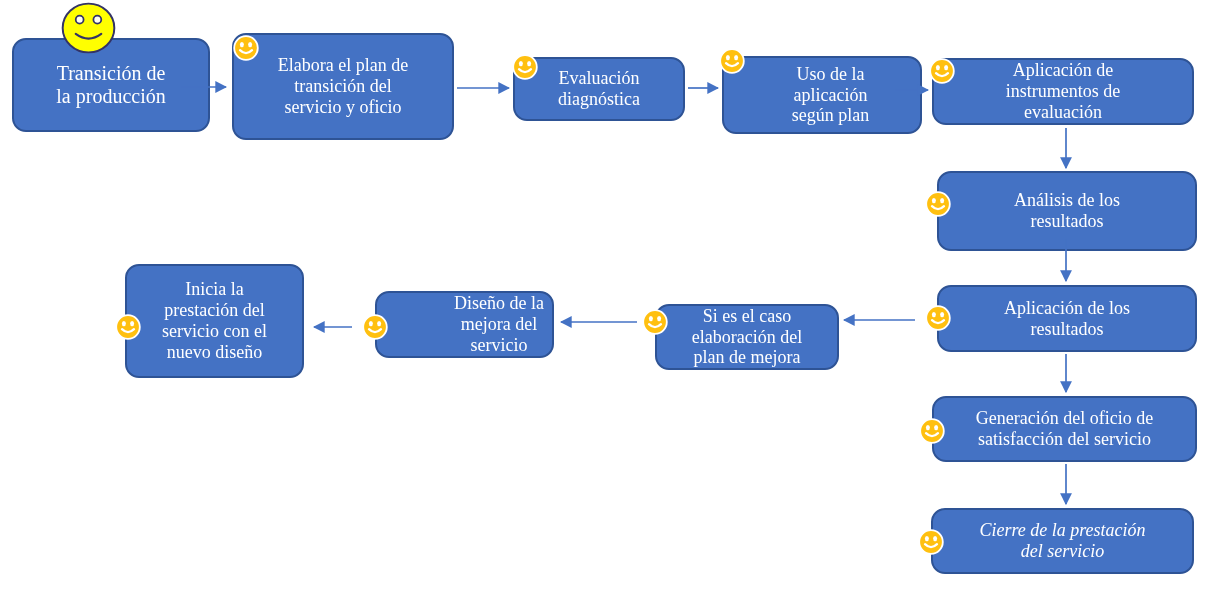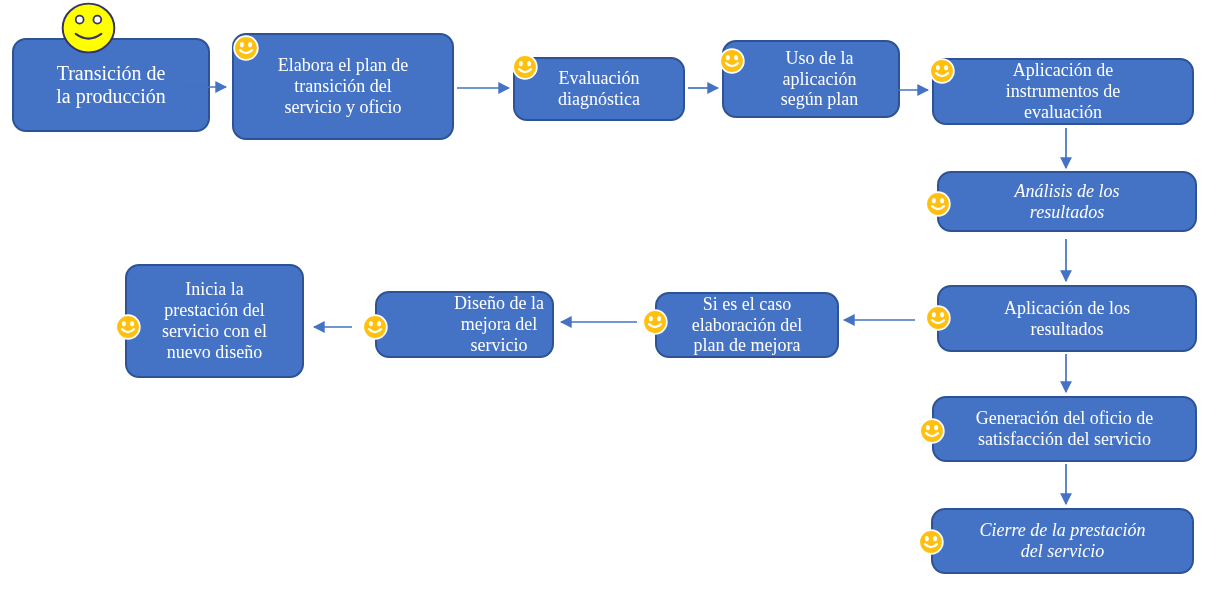--- a/index.html
+++ b/index.html
@@ -77,53 +77,53 @@
     <span class="label">Elabora el plan de
 transición del
 servicio y oficio</span>
   </div>
 
   <div class="node" style="left:513px;top:57px;width:172px;height:64px;">
     <span class="label">Evaluación
 diagnóstica</span>
   </div>
 
-  <div class="node" style="left:722px;top:40px;width:178px;height:78px;padding-left:25px;">
+  <div class="node" style="left:722px;top:56px;width:200px;height:78px;padding-left:25px;">
     <span class="label">Uso de la
 aplicación
 según plan</span>
   </div>
 
   <div class="node" style="left:932px;top:58px;width:262px;height:67px;">
     <span class="label">Aplicación de
 instrumentos de
 evaluación</span>
   </div>
 
-  <div class="node" style="left:937px;top:171px;width:260px;height:61px;font-style:italic;">
+  <div class="node" style="left:937px;top:171px;width:260px;height:80px;">
     <span class="label">Análisis de los
 resultados</span>
   </div>
 
   <div class="node" style="left:937px;top:285px;width:260px;height:67px;">
     <span class="label">Aplicación de los
 resultados</span>
   </div>
 
   <div class="node" style="left:932px;top:396px;width:265px;height:66px;">
     <span class="label">Generación del oficio de
 satisfacción del servicio</span>
   </div>
 
   <div class="node" style="left:931px;top:508px;width:263px;height:66px;font-style:italic;">
     <span class="label">Cierre de la prestación
 del servicio</span>
   </div>
 
-  <div class="node" style="left:655px;top:292px;width:184px;height:66px;">
+  <div class="node" style="left:655px;top:304px;width:184px;height:66px;">
     <span class="label">Si es el caso
 elaboración del
 plan de mejora</span>
   </div>
 
   <div class="node" style="left:375px;top:291px;width:179px;height:67px;justify-content:flex-end;">
     <span class="label">Diseño de la
 mejora del
 servicio</span>
   </div>

